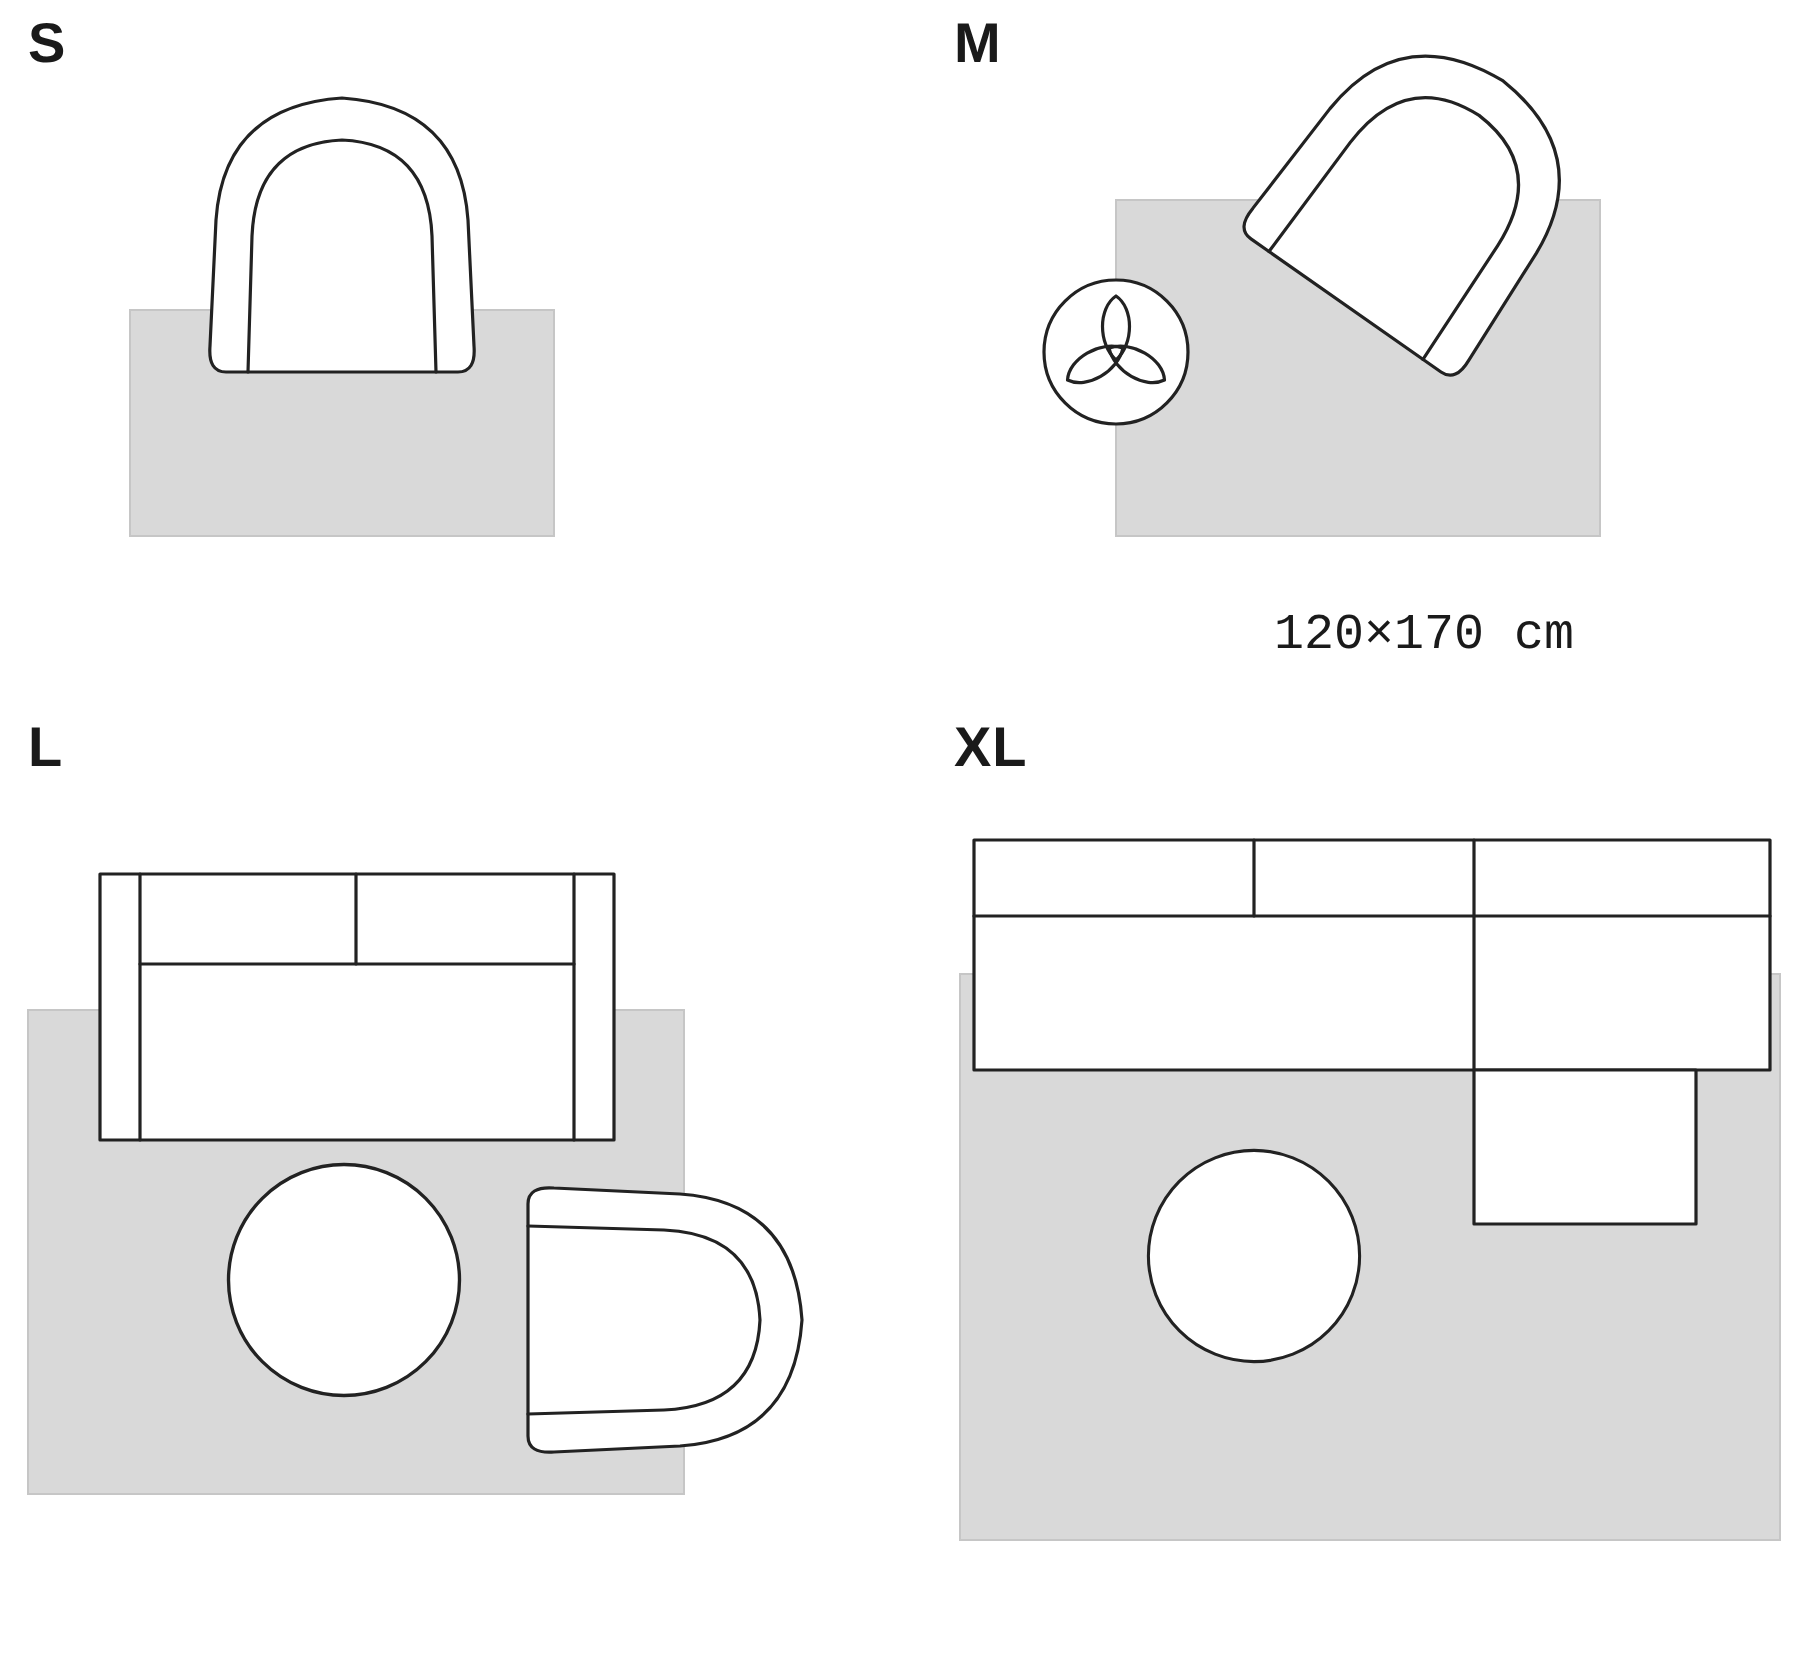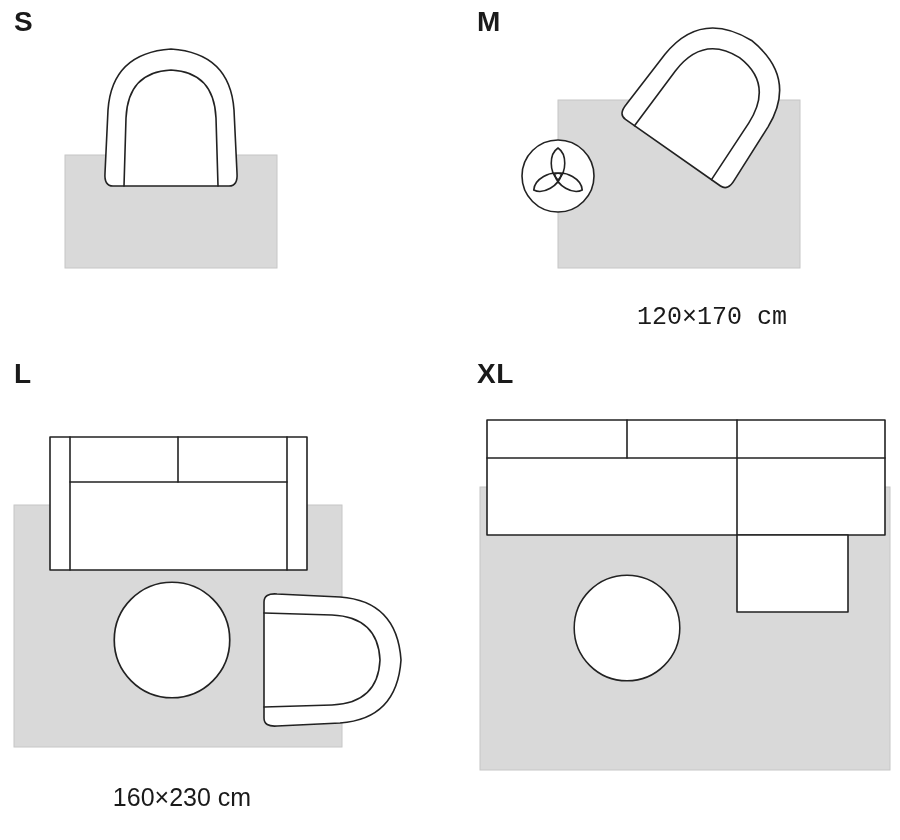--- a/index.html
+++ b/index.html
@@ -76,15 +76,14 @@
       <rect class="furniture" x="37" y="20" width="398" height="115"></rect>
       <path class="line" d="M 37 58 L 435 58"></path>
       <path class="line" d="M 177 20 L 177 58"></path>
       <path class="line" d="M 287 20 L 287 135"></path>
       <rect class="furniture" x="287" y="135" width="111" height="77"></rect>
     </g>
     <use href="#pouf-shape" transform="translate(177,228) scale(0.96)"></use>
   </svg>
 
   <div class="dim" style="left:562px;top:303px;font-family:Liberation Mono, monospace;">120×170 cm</div>
-  <div class="dim" style="left:32px;top:783px;">160×230 cm</div>
 
 </div>
 
 </body></html>

